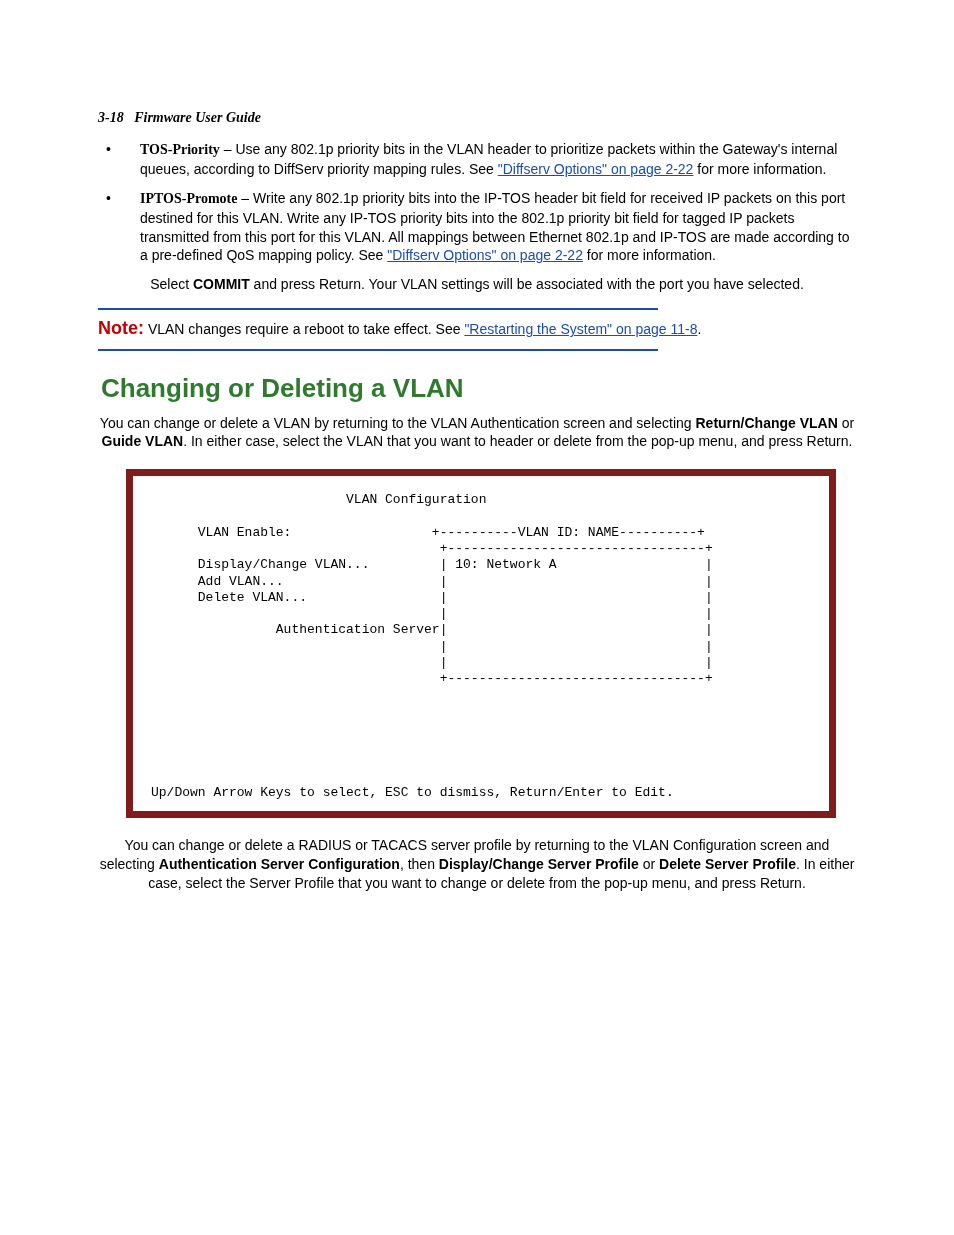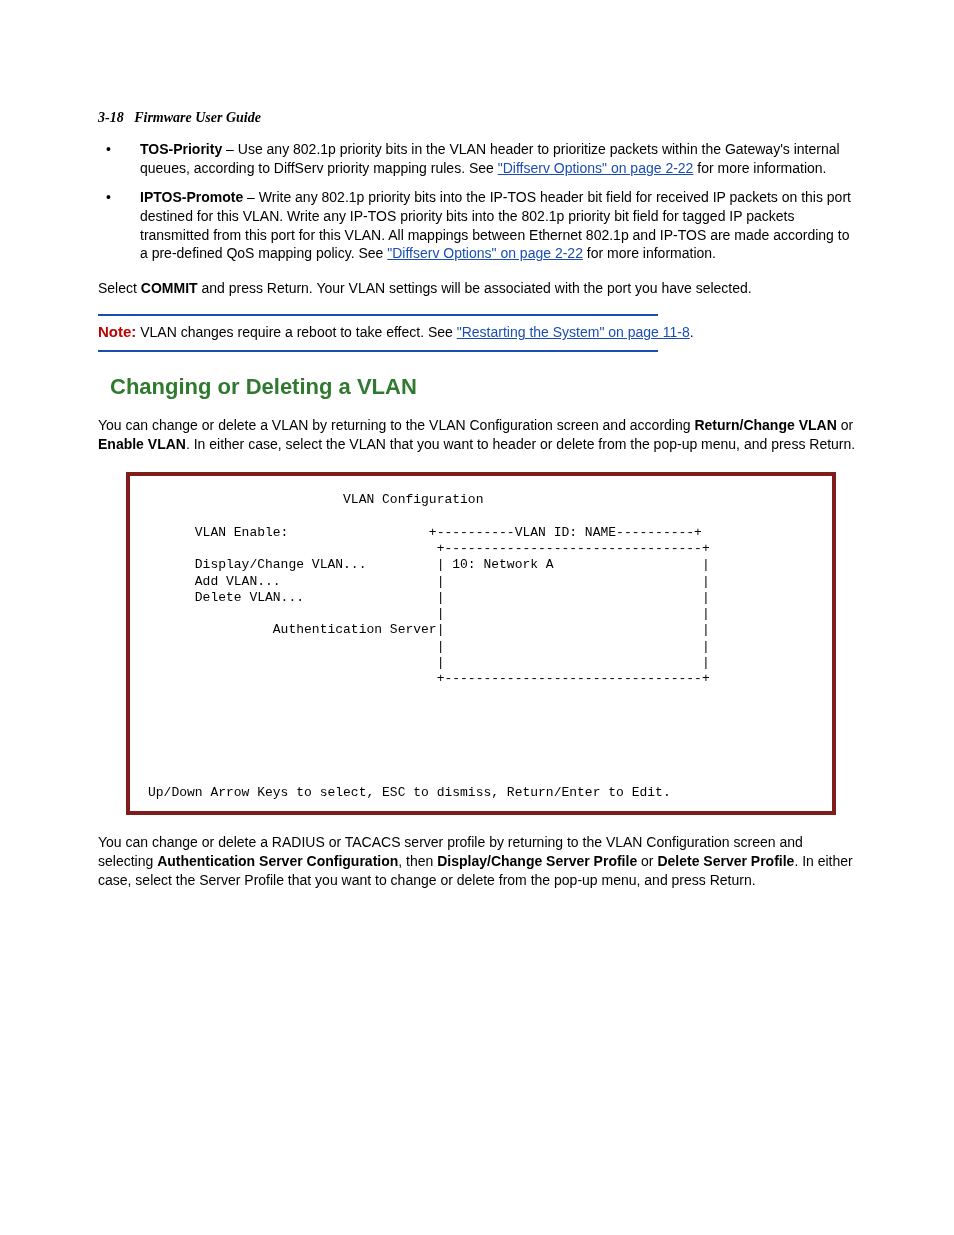--- a/index.html
+++ b/index.html
@@ -30,24 +30,26 @@
     line-height: 1.35;
   }
   .bullet .dot {
     width: 34px;
     flex: 0 0 34px;
     text-align: left;
     padding-left: 8px;
   }
   .bullet .btxt b.term {
     font-weight: bold;
+    font-family: Liberation Serif, serif;
   }
   .para {
-    margin: 16px 0;
+    margin: 8px 0;
     line-height: 1.35;
+    text-align: center;
   }
   a.xref {
     color: #1a4db3;
     text-decoration: underline;
   }
   .note-block {
     margin: 14px 0 18px 0;
   }
   .note-rule {
     border: none;
@@ -59,31 +61,31 @@
     margin-top: 6px;
   }
   .note-line {
     padding: 6px 0 2px 0;
     line-height: 1.35;
   }
   .note-label {
     color: #c00000;
     font-weight: bold;
     font-family: Arial, sans-serif;
-    font-size: 15px;
+    font-size: 18px;
   }
   h2.section {
     color: #2f7a2f;
-    font-size: 22px;
+    font-size: 26px;
     font-weight: bold;
-    margin: 22px 0 10px 12px;
+    margin: 22px 0 10px 3px;
     font-family: Arial, sans-serif;
   }
   .terminal {
-    border: 4px solid #7f1d1d;
+    border: 7px solid #7f1d1d;
     padding: 16px 18px 10px 18px;
     font-family: "Courier New", monospace;
     font-size: 13px;
     white-space: pre;
     margin: 18px 20px 18px 28px;
     line-height: 1.25;
   }
 </style>
 </head>
 <body>
@@ -117,21 +119,21 @@
   <div class="note-block">
     <hr class="note-rule">
     <div class="note-line">
       <span class="note-label">Note:</span><span>  VLAN changes require a reboot to take effect. See </span><a href="#" class="xref">"Restarting the System" on page 11-8</a><span>.</span>
     </div>
     <hr class="note-rule bottom">
   </div>
 
   <h2 class="section">Changing or Deleting a VLAN</h2>
   <div class="para">
-    <span>You can change or delete a VLAN by returning to the VLAN Configuration screen and according </span><b>Return/Change VLAN</b><span> or </span><b>Enable VLAN</b><span>. In either case, select the VLAN that you want to header or delete from the pop-up menu, and press Return.</span>
+    <span>You can change or delete a VLAN by returning to the VLAN Authentication screen and selecting </span><b>Return/Change VLAN</b><span> or </span><b>Guide VLAN</b><span>. In either case, select the VLAN that you want to header or delete from the pop-up menu, and press Return.</span>
   </div>
 
   <div class="terminal">                         VLAN Configuration
 
       VLAN Enable:                  +----------VLAN ID: NAME----------+
                                      +---------------------------------+
       Display/Change VLAN...         | 10: Network A                   |
       Add VLAN...                    |                                 |
       Delete VLAN...                 |                                 |
                                      |                                 |

